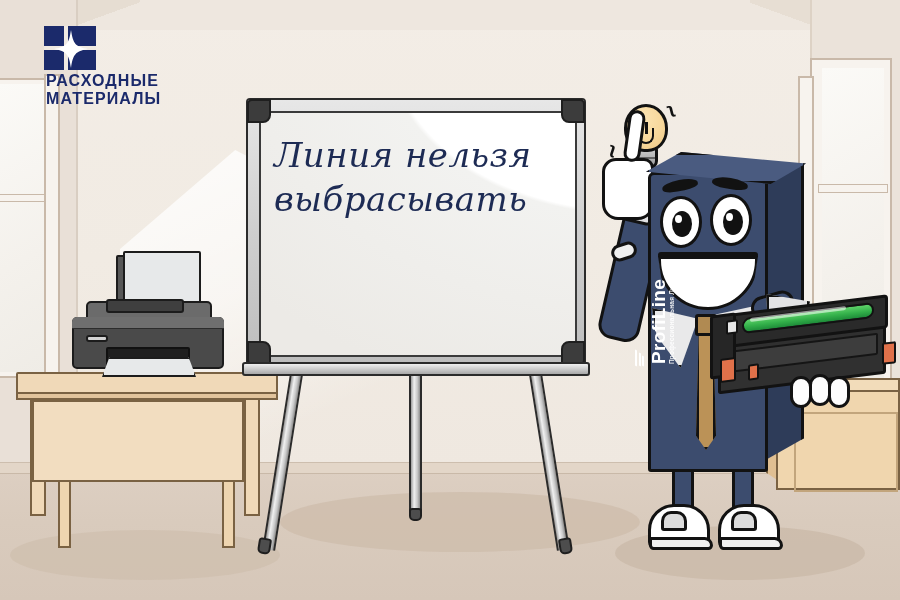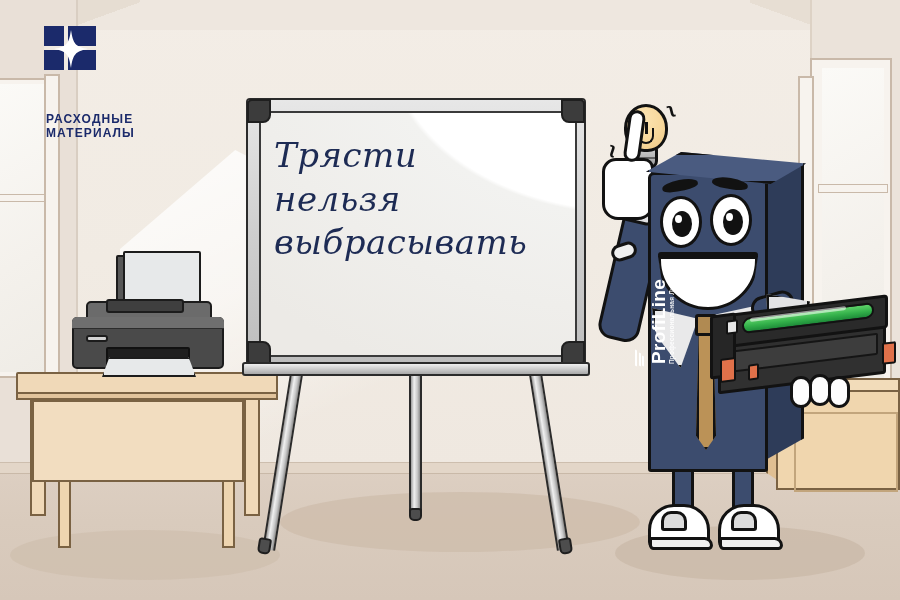--- a/index.html
+++ b/index.html
@@ -234,22 +234,22 @@
     background:#e0714a;border:2.5px solid #121212;border-radius:2px;transform:skewY(-7deg);}
 
   
   #logo{position:absolute;left:44px;top:26px;width:170px;height:60px;}
   .logo-sq{position:absolute;left:0;top:0;width:52px;height:44px;background:#1b2a6b;}
   .logo-sq-gap{position:absolute;background:#efe9e2;}
   .logo-star{position:absolute;left:10px;top:4px;width:34px;height:38px;}
   .logo-star svg{display:block;}
   .logo-rm{position:absolute;left:56px;top:-2px;font-size:44px;font-weight:700;
     color:#1b2a6b;letter-spacing:-1px;font-family:"Liberation Sans",sans-serif;}
-  .logo-sub{position:absolute;left:2px;top:46px;font-size:12px;font-weight:700;
-    color:#1b2a6b;letter-spacing:1.1px;font-family:"Liberation Sans",sans-serif;margin-top:40px;}
+  .logo-sub{position:absolute;left:2px;top:46px;font-size:16px;font-weight:700;
+    color:#1b2a6b;letter-spacing:1.1px;font-family:"Liberation Sans",sans-serif;}
 </style>
 </head>
 <body>
 
 <div id="scene">
 
   <div class="wall-back"></div>
   <div class="ceiling-line"></div>
   <div class="ceiling-diag-l"></div>
   <div class="ceiling-diag-r"></div>
@@ -317,21 +317,21 @@
     <div class="foot" style="left:163px;top:410px;height:13px;"></div>
 
     <div class="board-frame">
       <div class="board-face">
         <div class="board-sheen"></div>
       </div>
       <div class="board-corner bc-tl"></div>
       <div class="board-corner bc-tr"></div>
       <div class="board-corner bc-bl"></div>
       <div class="board-corner bc-br"></div>
-      <div id="board-text">Трясти нельзя
+      <div id="board-text">Линия нельзя
 выбрасывать</div>
     </div>
     <div class="tray-bar"></div>
   </div>
 
   <div id="bulb">
     <div class="spark" style="left:-10px;top:36px;transform:rotate(18deg);">ʅ</div>
     <div class="spark" style="left:48px;top:-4px;transform:rotate(-14deg);">ʅ</div>
     <div class="bulb-base"></div>
     <div class="bulb-glass"></div>

